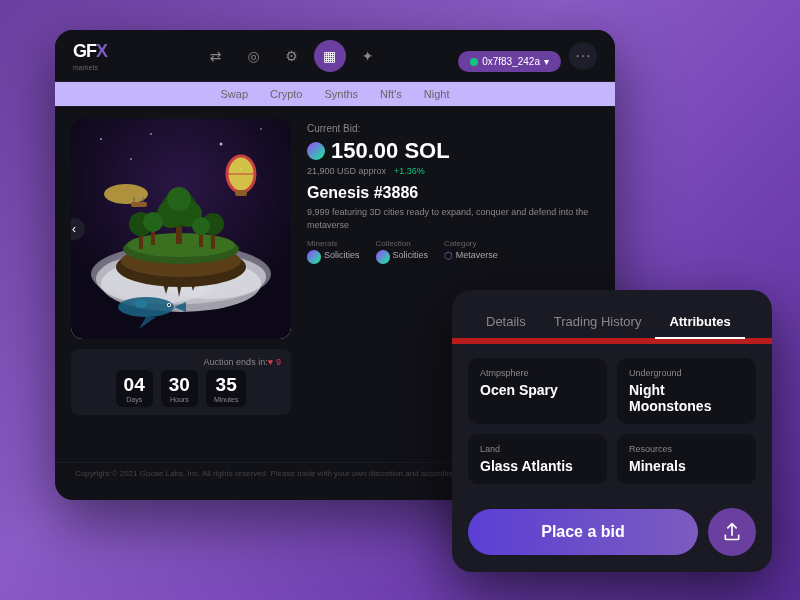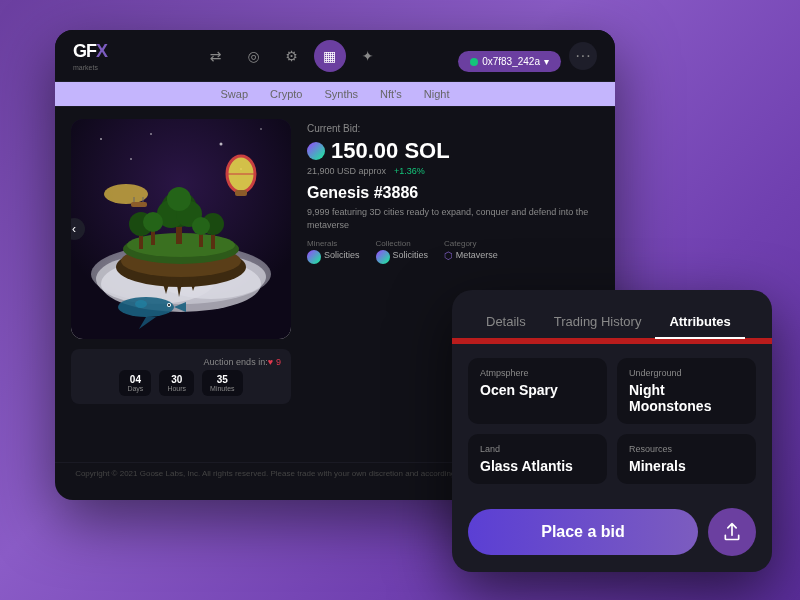--- a/index.html
+++ b/index.html
@@ -209,21 +209,21 @@
     }
 
     .timer-unit {
       background: #0d0d15;
       border-radius: 6px;
       padding: 4px 8px;
       text-align: center;
     }
 
     .timer-value {
-      font-size: 10px;
+      font-size: 19px;
       font-weight: 700;
       color: #fff;
     }
 
     .timer-label {
       font-size: 7px;
       color: #888;
     }
 
     

